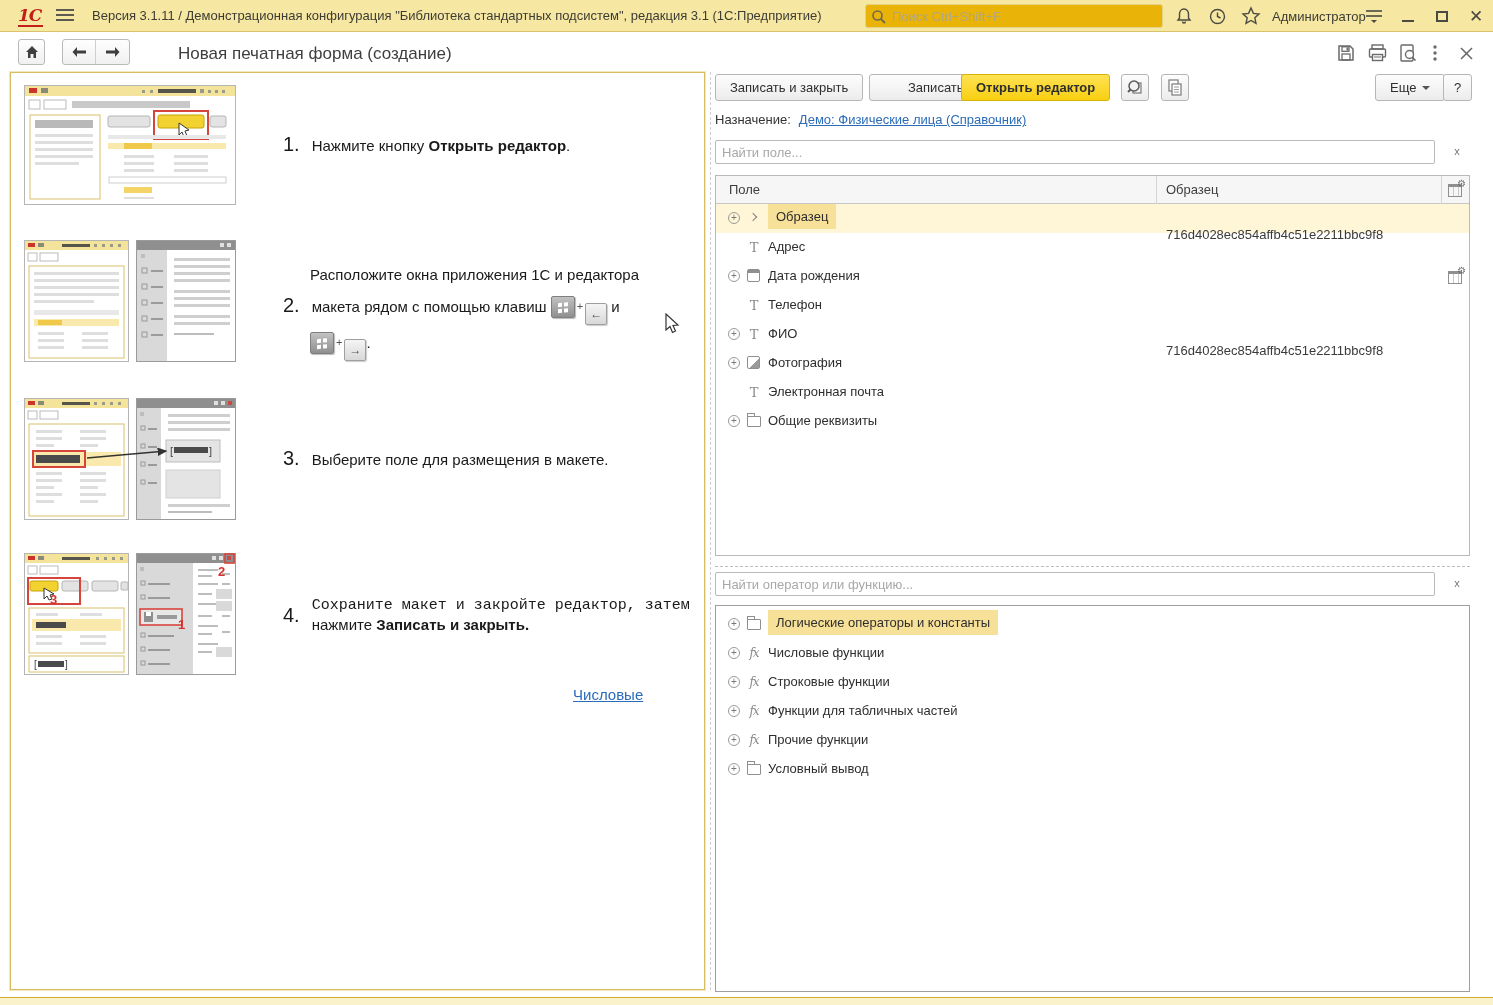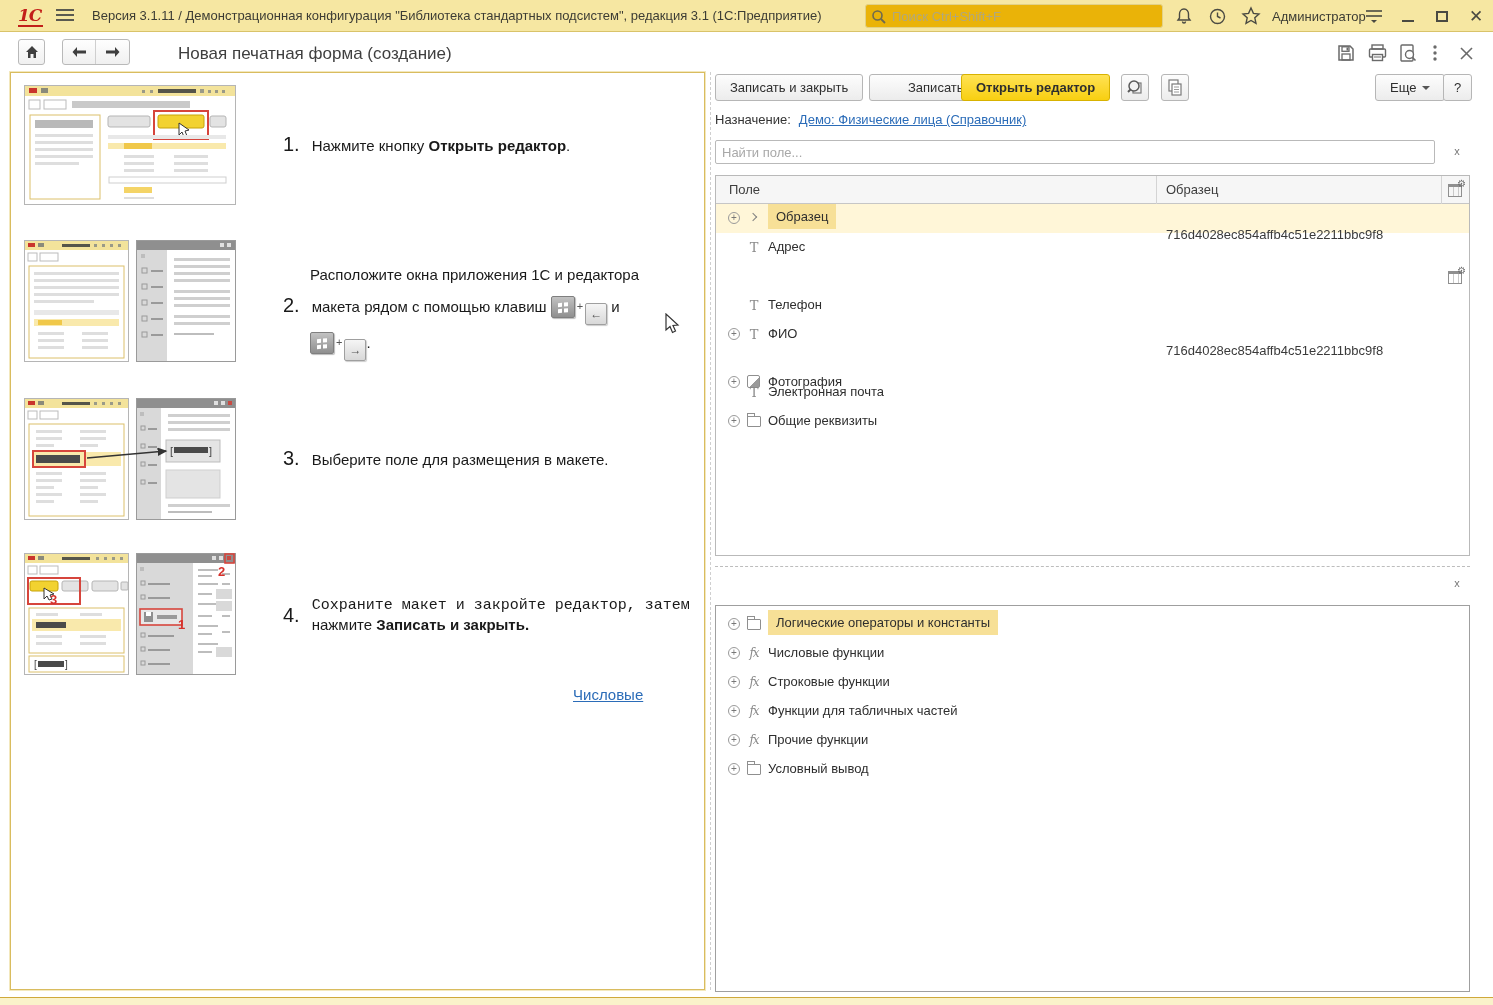--- a/index.html
+++ b/index.html
@@ -533,51 +533,59 @@
     <div class="trow selected" style="top:28px;">
       <span class="expand"></span>
       <span class="chev"></span>
       <span class="cell-label chip">Образец</span>
       <span class="cell-sample">716d4028ec854affb4c51e2211bbc9f8</span>
     </div>
     <div class="trow" style="top:57px;">
       <span class="ticon" data-icon="text-icon"></span>
       <span class="cell-label">Адрес</span>
     </div>
+    <div class="trow" style="top:86px;">
+      <span class="expand"></span>
+      <span class="ticon" data-icon="calendar-icon"></span>
+      <span class="cell-label">Дата рождения</span>
+    </div>
     <div class="trow" style="top:115px;">
       <span class="ticon" data-icon="text-icon"></span>
       <span class="cell-label">Телефон</span>
     </div>
     <div class="trow" style="top:144px;">
       <span class="expand"></span>
       <span class="ticon" data-icon="text-icon"></span>
       <span class="cell-label">ФИО</span>
       <span class="cell-sample">716d4028ec854affb4c51e2211bbc9f8</span>
     </div>
-    <div class="trow" style="top:173px;margin-top:19px;">
+    <div class="trow" style="top:173px;">
       <span class="expand"></span>
       <span class="ticon" data-icon="image-icon"></span>
       <span class="cell-label">Фотография</span>
     </div>
     <div class="trow" style="top:202px;">
       <span class="ticon" data-icon="text-icon"></span>
       <span class="cell-label">Электронная почта</span>
     </div>
     <div class="trow" style="top:231px;">
       <span class="expand"></span>
       <span class="ticon" data-icon="folder-icon"></span>
       <span class="cell-label">Общие реквизиты</span>
     </div>
   </div>
   <span class="settings-btn" style="left:1443px; top:266px;">
       <span class="gear-grid"></span>
     </span>
 
   <div class="h-splitter"></div>
 
+  <div class="search-box" style="top:572px;">
+    <input placeholder="Найти оператор или функцию..." style="">
+  </div>
   <span class="clear-x" style="top:576px;">x</span>
 
   <div class="ops-box">
     <div class="oprow selected" style="top:4px;">
       <span class="expand"></span>
       <span class="ticon" data-icon="folder-icon"></span>
       <span class="cell-label chip">Логические операторы и константы</span>
     </div>
     <div class="oprow" style="top:33px;">
       <span class="expand"></span>

